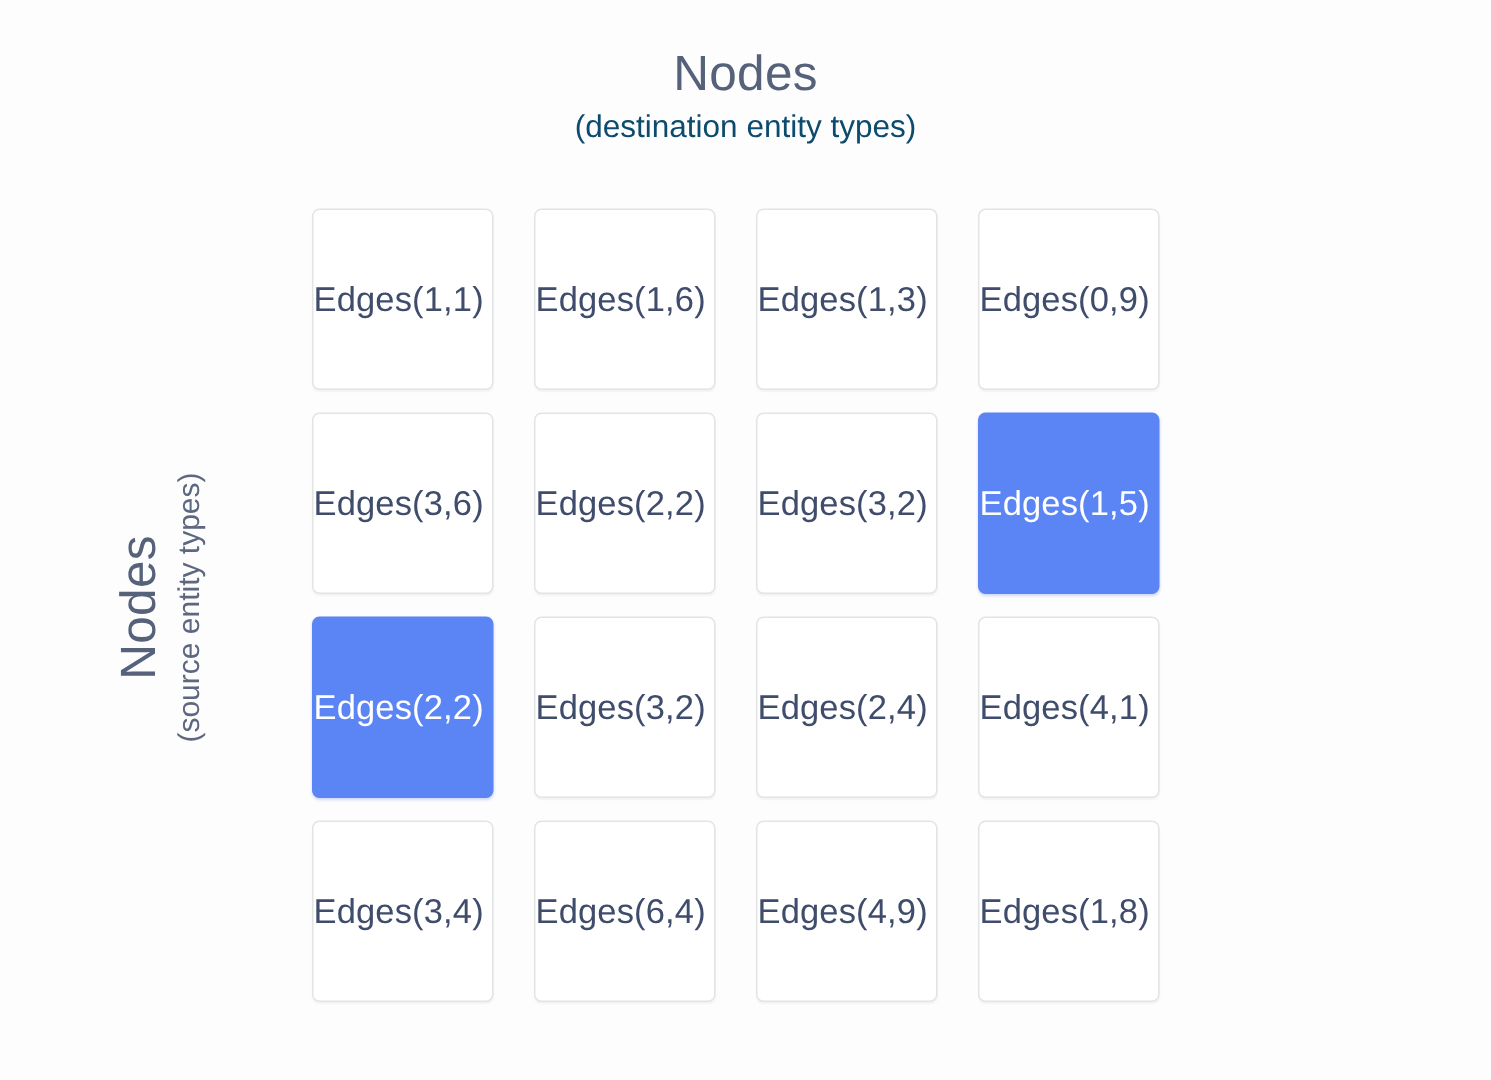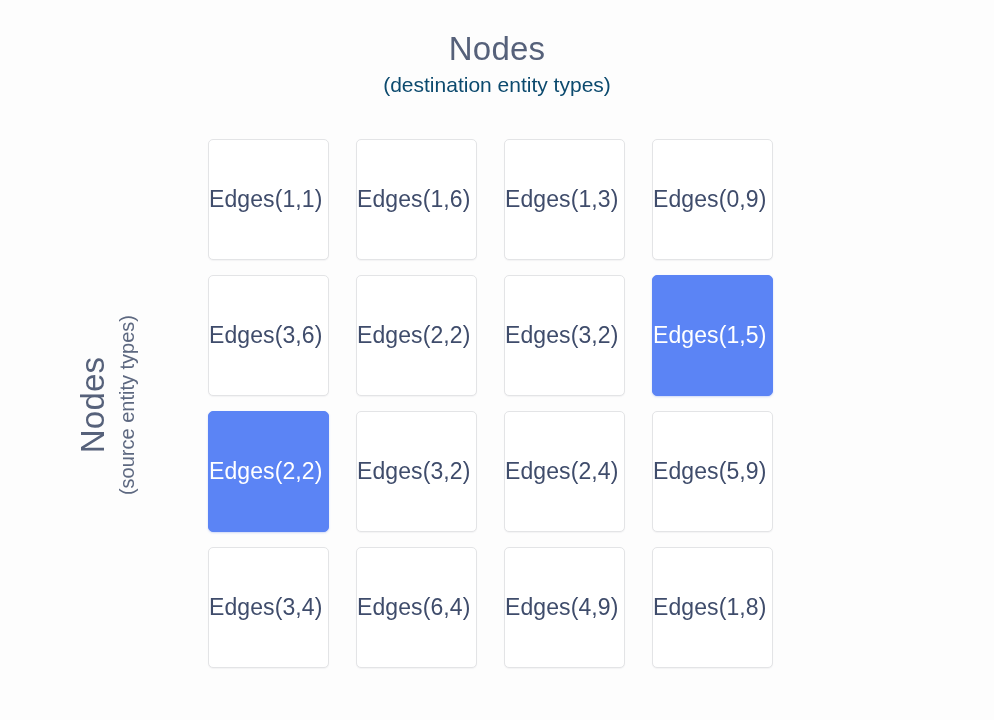--- a/index.html
+++ b/index.html
@@ -171,21 +171,21 @@
       <div class="matrix-cell plain">
         <span class="cell-line cell-label">Edges</span>
         <span class="cell-line cell-coords">(3,2)</span>
       </div>
       <div class="matrix-cell plain">
         <span class="cell-line cell-label">Edges</span>
         <span class="cell-line cell-coords">(2,4)</span>
       </div>
       <div class="matrix-cell plain">
         <span class="cell-line cell-label">Edges</span>
-        <span class="cell-line cell-coords">(5,9)</span>
+        <span class="cell-line cell-coords">(4,1)</span>
       </div>
       <div class="matrix-cell plain">
         <span class="cell-line cell-label">Edges</span>
         <span class="cell-line cell-coords">(3,4)</span>
       </div>
       <div class="matrix-cell plain">
         <span class="cell-line cell-label">Edges</span>
         <span class="cell-line cell-coords">(6,4)</span>
       </div>
       <div class="matrix-cell plain">

